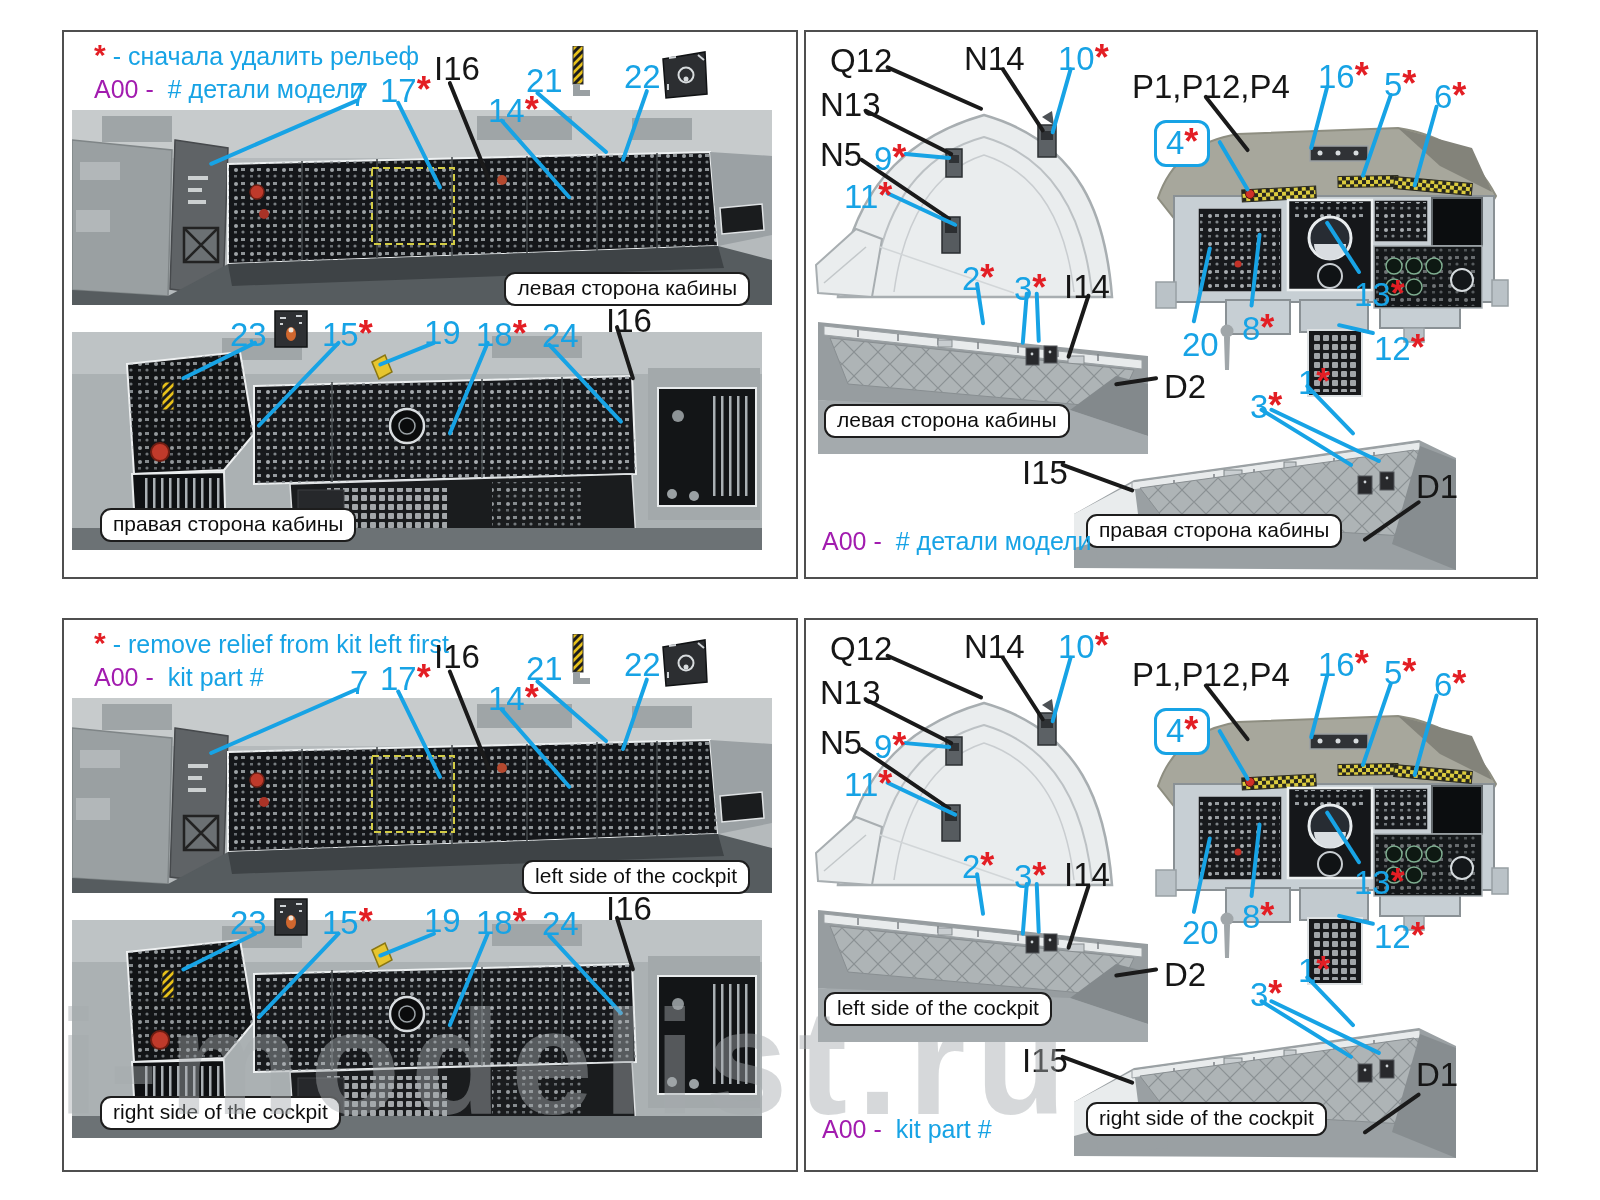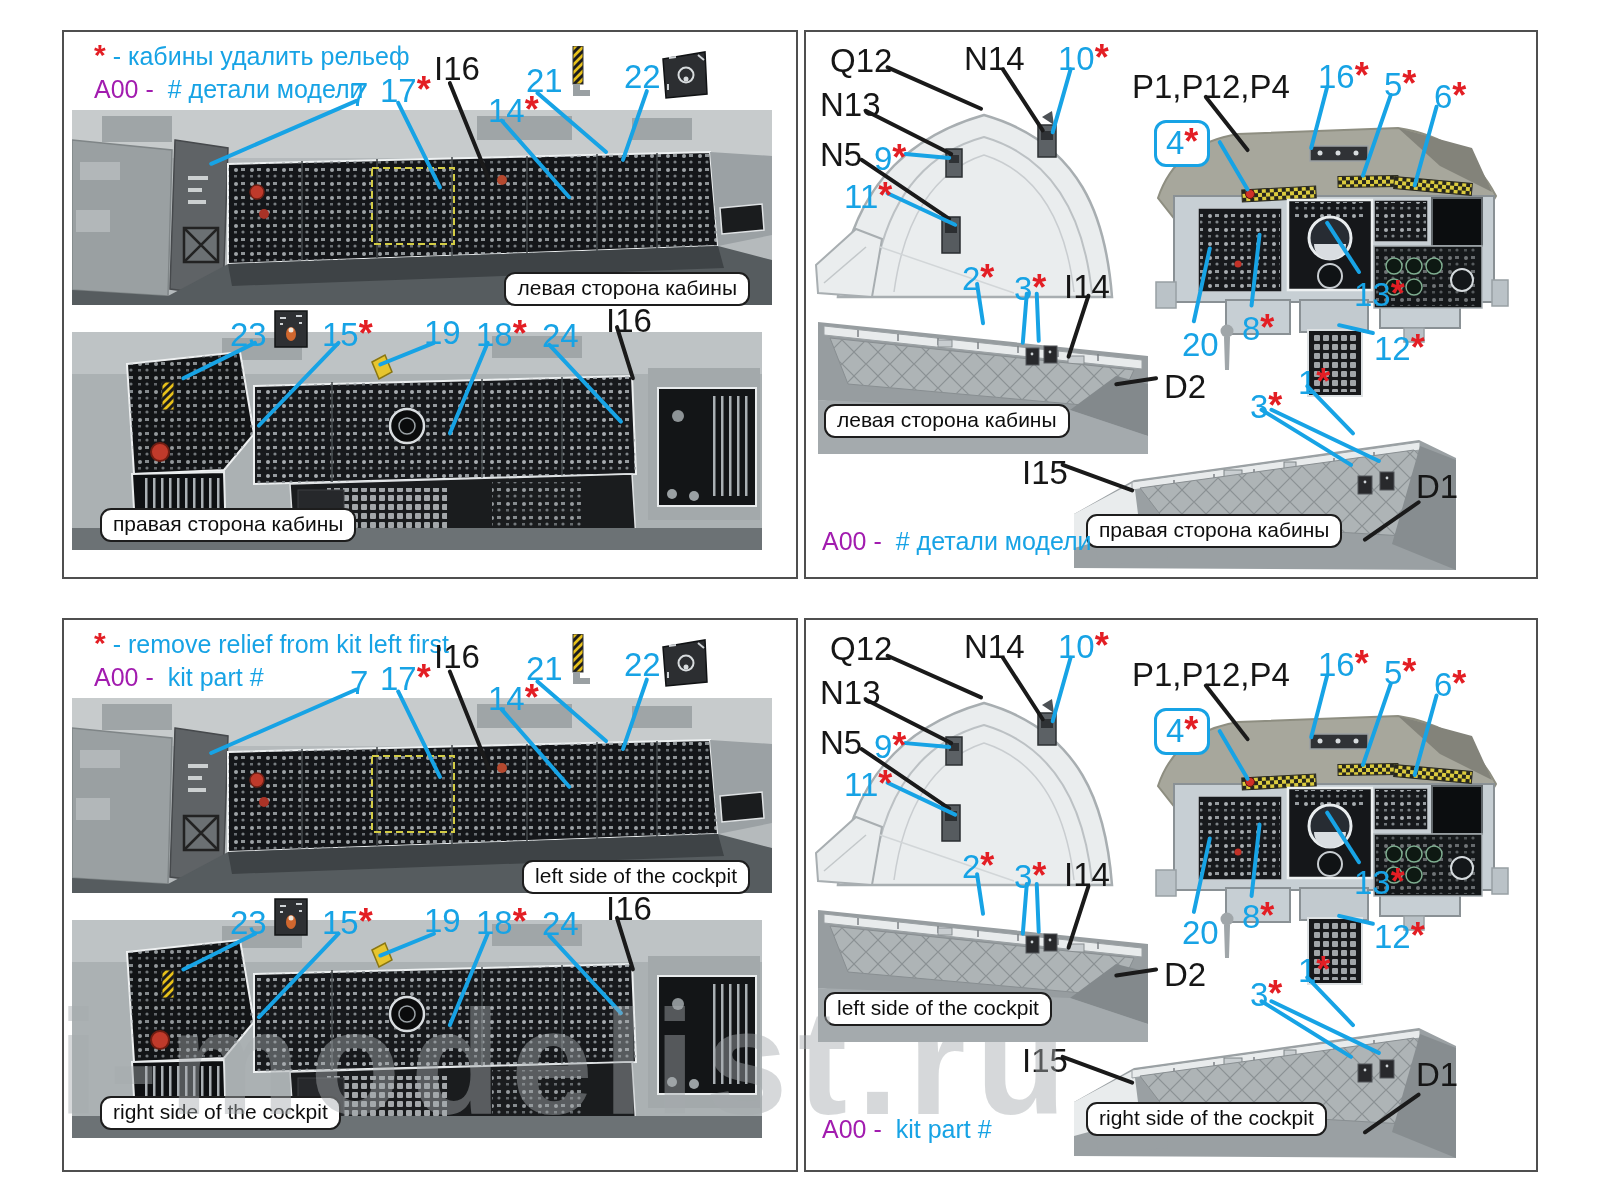--- a/index.html
+++ b/index.html
@@ -272,21 +272,21 @@
       <line x1="232" y1="266" x2="234" y2="314"></line>
       <line x1="458" y1="384" x2="548" y2="440"></line>
       <line x1="468" y1="384" x2="576" y2="436"></line>
     </g>
   </g>
 </defs>
 </svg>
 
 <div class="q" style="left:62px;top:30px;width:736px;height:549px">
   <div class="leg" style="left:30px;top:8px">
-    <span class="star bigstar">*</span><span class="cy">- кабины удалить рельеф</span>
+    <span class="star bigstar">*</span><span class="cy">- сначала удалить рельеф</span>
   </div>
   <div class="leg" style="left:30px;top:44px">
     <span class="k">A00</span>
     <span class="k">-</span>
     <span class="cy"># детали модели</span>
   </div>
 
   <svg class="fig" style="left:8px;top:78px;width:700px;height:195px" viewBox="0 0 700 195">
       <use href="#sym-strip1"></use>
     </svg>

